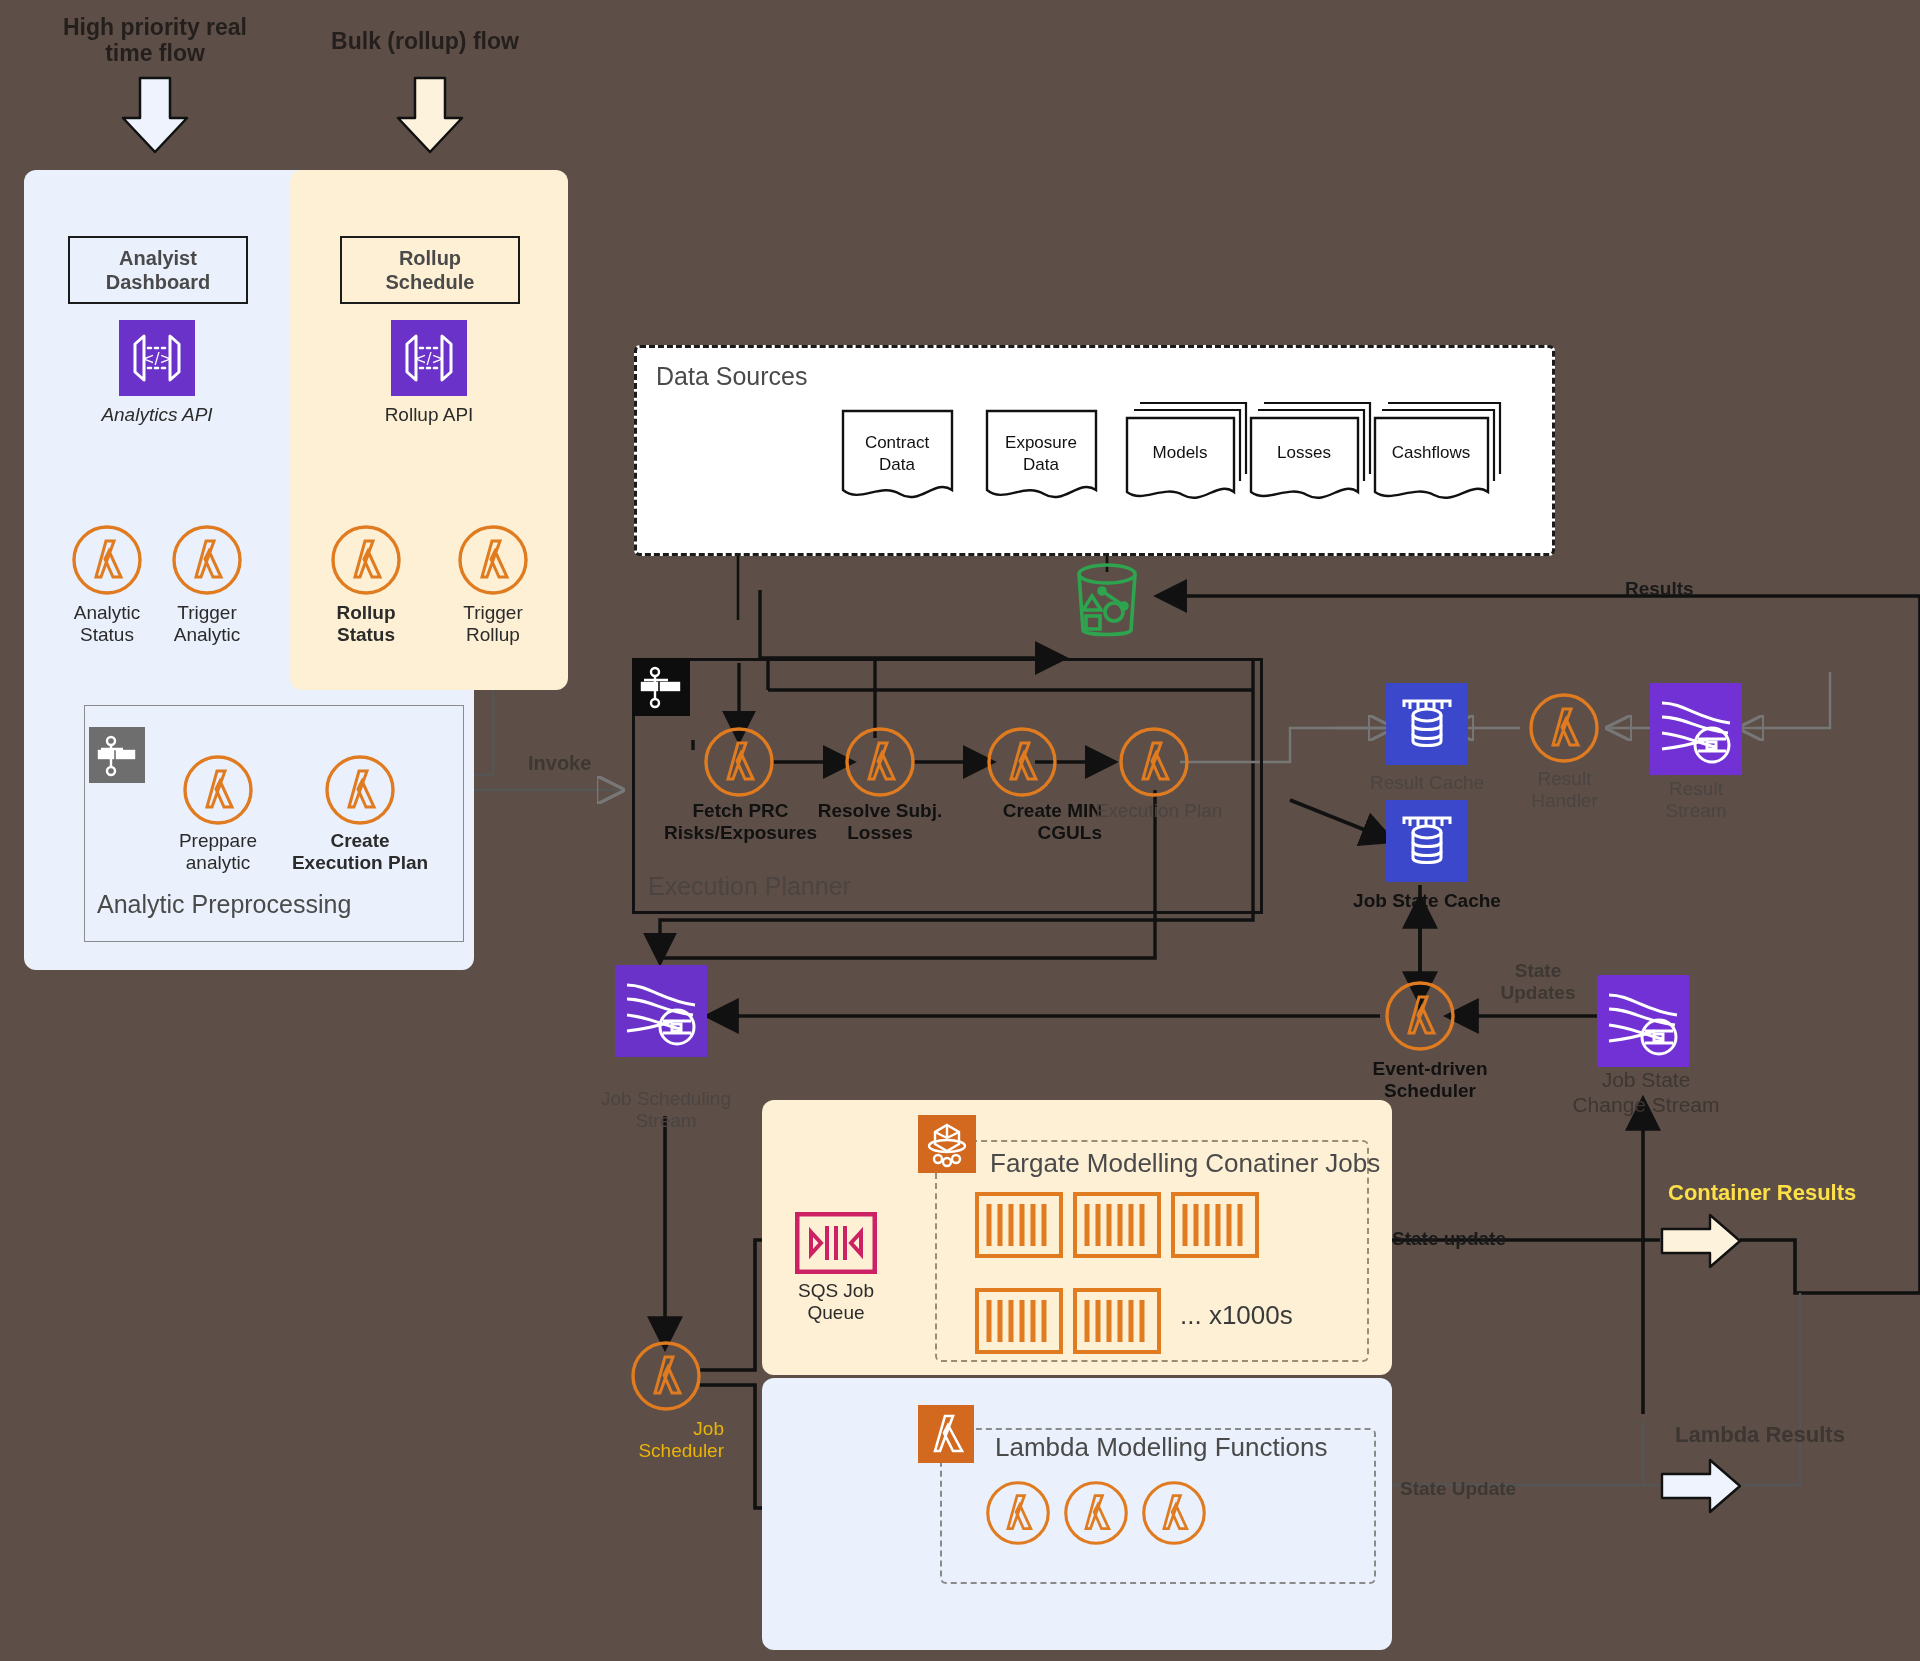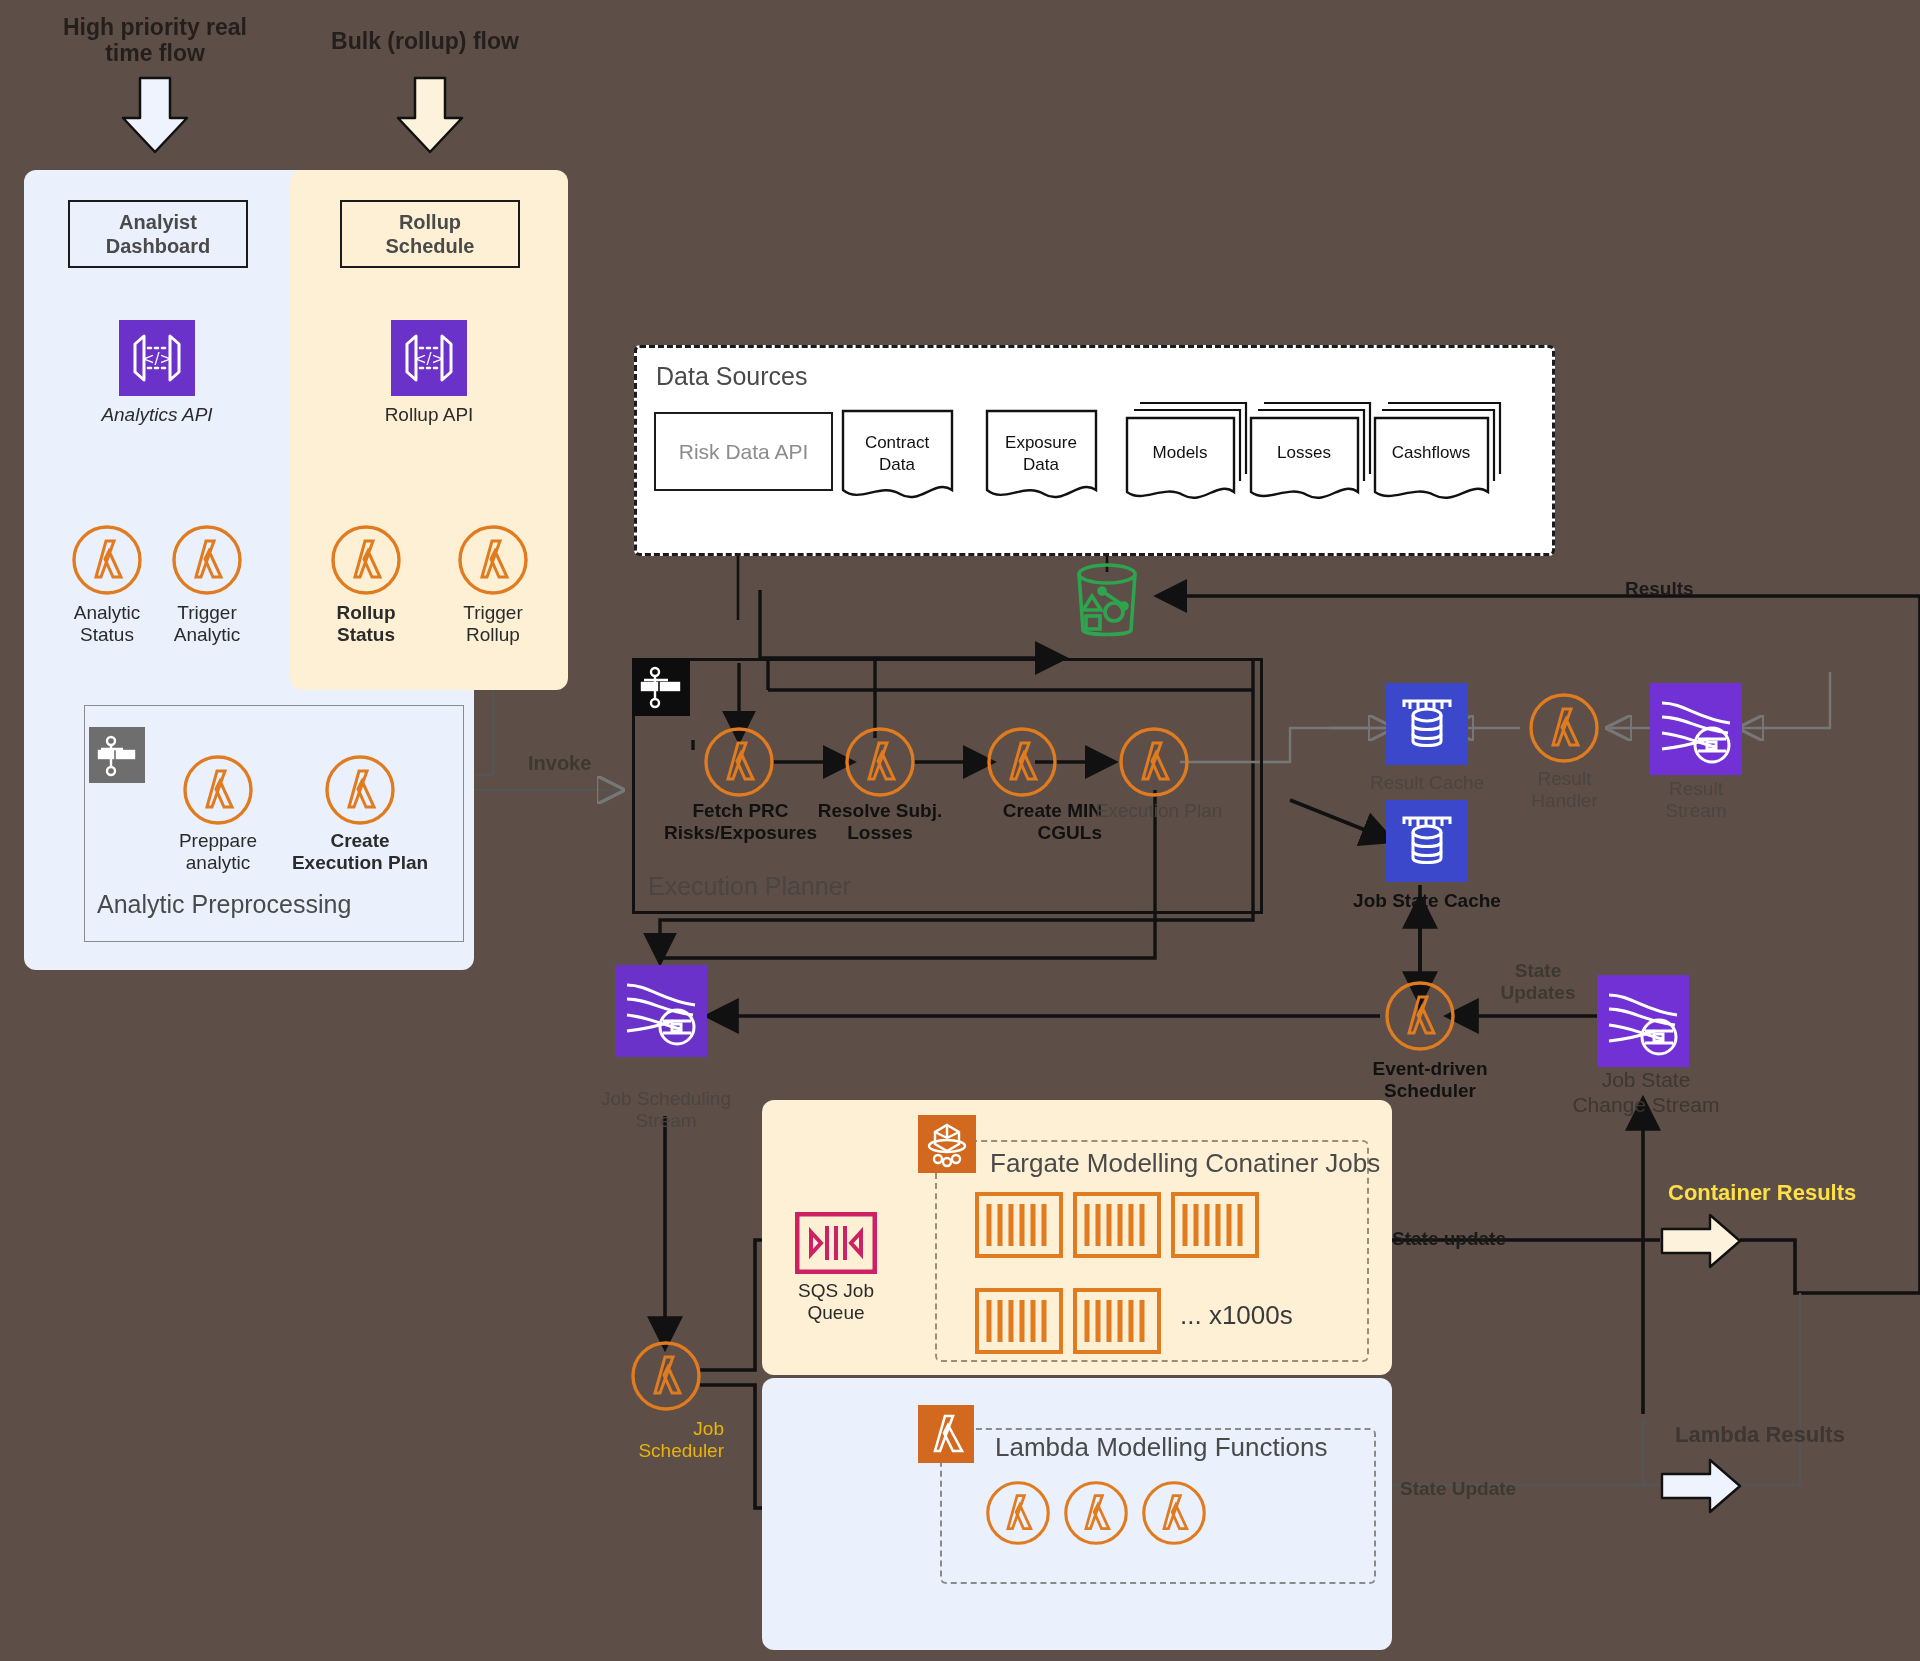--- a/index.html
+++ b/index.html
@@ -9,21 +9,21 @@
   .abs{position:absolute;}
   svg.wires{position:absolute;left:0;top:0;width:1920px;height:1661px;pointer-events:none;}
   .panel{position:absolute;border-radius:12px;}
   .panel-blue{background:#eaf0fc;}
   .panel-cream{background:#fdf0d5;}
   .lbl{position:absolute;color:#23201e;font-weight:bold;text-align:center;line-height:1.15;}
   .node-cap{position:absolute;text-align:center;line-height:1.18;color:#2b2b2b;font-size:19px;}
   .node-cap.b{font-weight:bold;}
   .boxnode{position:absolute;background:#fff;border:2.5px solid #1b1b1b;
            display:flex;align-items:center;justify-content:center;text-align:center;
-           font-weight:bold;color:#4a4a4a;font-size:20px;line-height:1.2;}
+           font-weight:bold;color:#4a4a4a;font-size:20px;line-height:1.2;margin-top:36px;}
   .boxnode.cream{background:#fdf0d5;}
   .boxnode.blue{background:#eaf0fc;}
   .sq{position:absolute;}
   .lambda-circ{position:absolute;}
   .dashbox{position:absolute;border:2px dashed #8a8a8a;border-radius:6px;}
   .dashbox-o{border-color:#9a8e72;}
   .ds-panel{position:absolute;background:#fff;border:3px dashed #1b1b1b;border-radius:6px;}
   .ds-title{position:absolute;font-size:25px;color:#4a4a4a;font-weight:normal;}
   .doc{position:absolute;}
   .wt{position:absolute;font-size:19px;font-weight:bold;color:#1a1a1a;white-space:nowrap;}
@@ -263,24 +263,20 @@
   </svg>
   <div class="node-cap" style="left:272px;top:830px;width:176px;font-weight:bold;">
     <div>Create</div>
     <div>Execution Plan</div>
   </div>
   <div class="grouplabel" style="left:97px;top:890px;">Analytic Preprocessing</div>
 
   <div class="ds-panel" style="left:634px;top:345px;width:915px;height:205px;"></div>
   <div class="ds-title" style="left:656px;top:362px;">Data Sources</div>
 
-  <div class="abs" style="left:654px;top:412px;width:175px;height:75px;background:#fff;border:2.5px solid #1b1b1b;
-              display:flex;align-items:center;justify-content:center;color:#8c8c8c;font-size:21px;">
-    <span>Risk Data API</span>
-  </div>
 
   <svg class="doc" style="left:840px;top:408px;" width="115" height="100" viewBox="0 0 115 100">
     <path d="M3,3 L112,3 L112,82 C95,70 80,98 60,86 C40,74 20,96 3,82 Z" fill="#fff" stroke="#111" stroke-width="2.4"></path>
     <text x="57" y="40" font-size="17" fill="#111" text-anchor="middle" font-family="Liberation Sans, sans-serif">Contract</text>
     <text x="57" y="62" font-size="17" fill="#111" text-anchor="middle" font-family="Liberation Sans, sans-serif">Data</text>
   </svg>
   <svg class="doc" style="left:984px;top:408px;" width="115" height="100" viewBox="0 0 115 100">
     <path d="M3,3 L112,3 L112,82 C95,70 80,98 60,86 C40,74 20,96 3,82 Z" fill="#fff" stroke="#111" stroke-width="2.4"></path>
     <text x="57" y="40" font-size="17" fill="#111" text-anchor="middle" font-family="Liberation Sans, sans-serif">Exposure</text>
     <text x="57" y="62" font-size="17" fill="#111" text-anchor="middle" font-family="Liberation Sans, sans-serif">Data</text>

